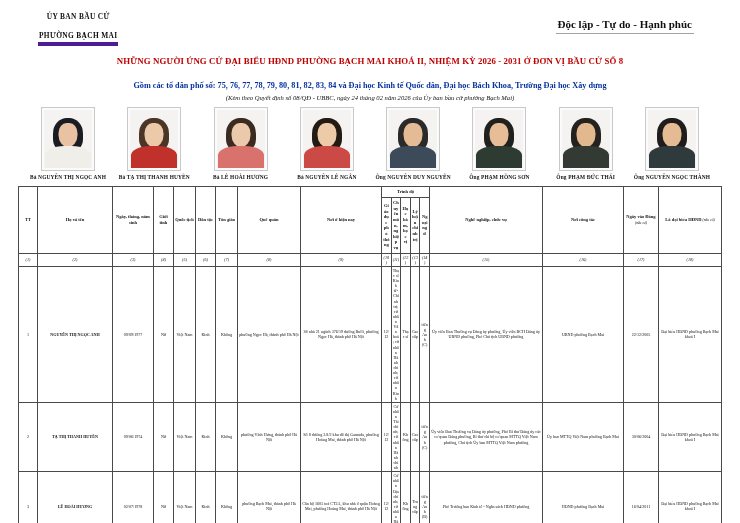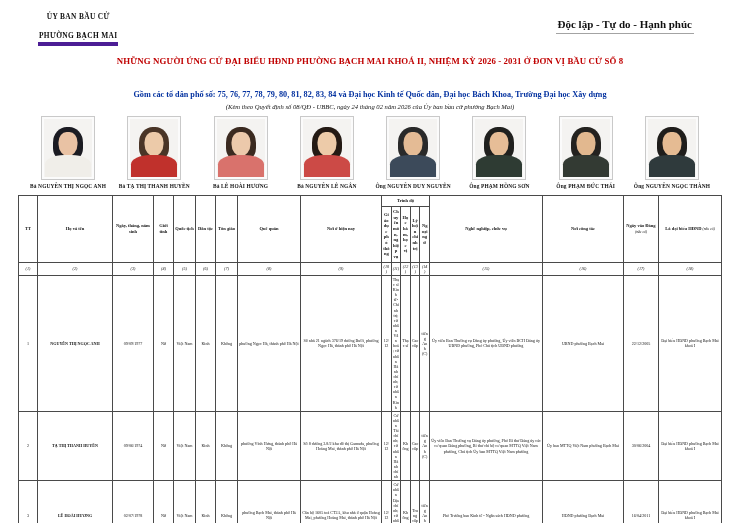--- a/index.html
+++ b/index.html
@@ -78,21 +78,21 @@
     color: #c00000;
     font-weight: bold;
     font-size: 8.8px;
     letter-spacing: .1px;
     margin-top: 2px;
   }
   .t-blue {
     color: #0432a0;
     font-weight: bold;
     font-size: 8.2px;
-    margin-top: 24px;
+    margin-top: 15px;
     font-family: Liberation Serif, serif;
   }
   .t-ital {
     color: #111;
     font-style: italic;
     font-size: 6.6px;
     margin-top: 4px;
   }
 
   

